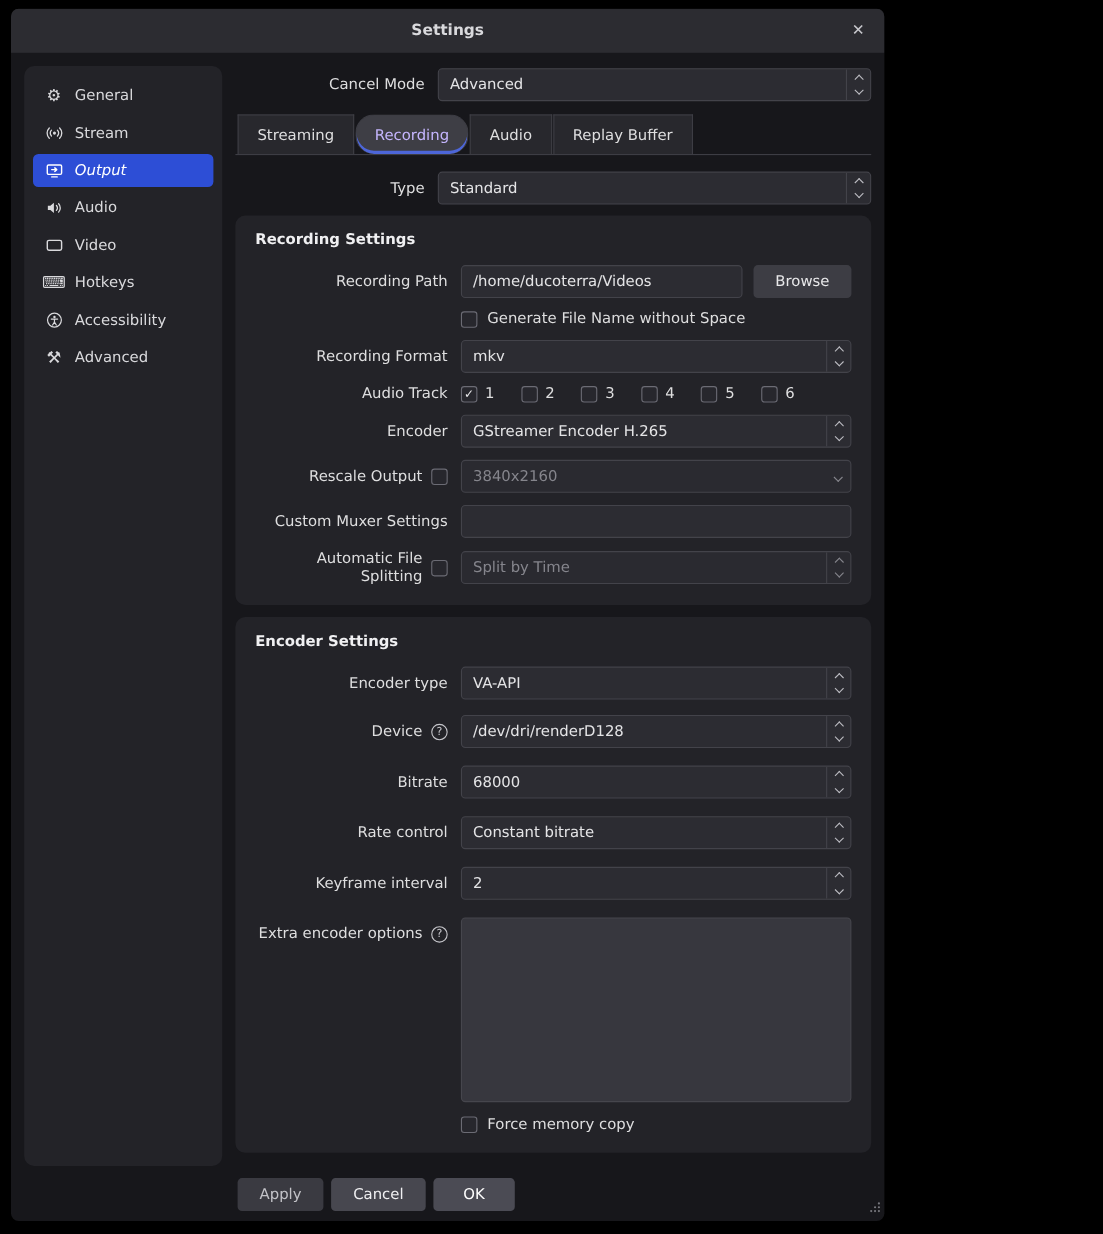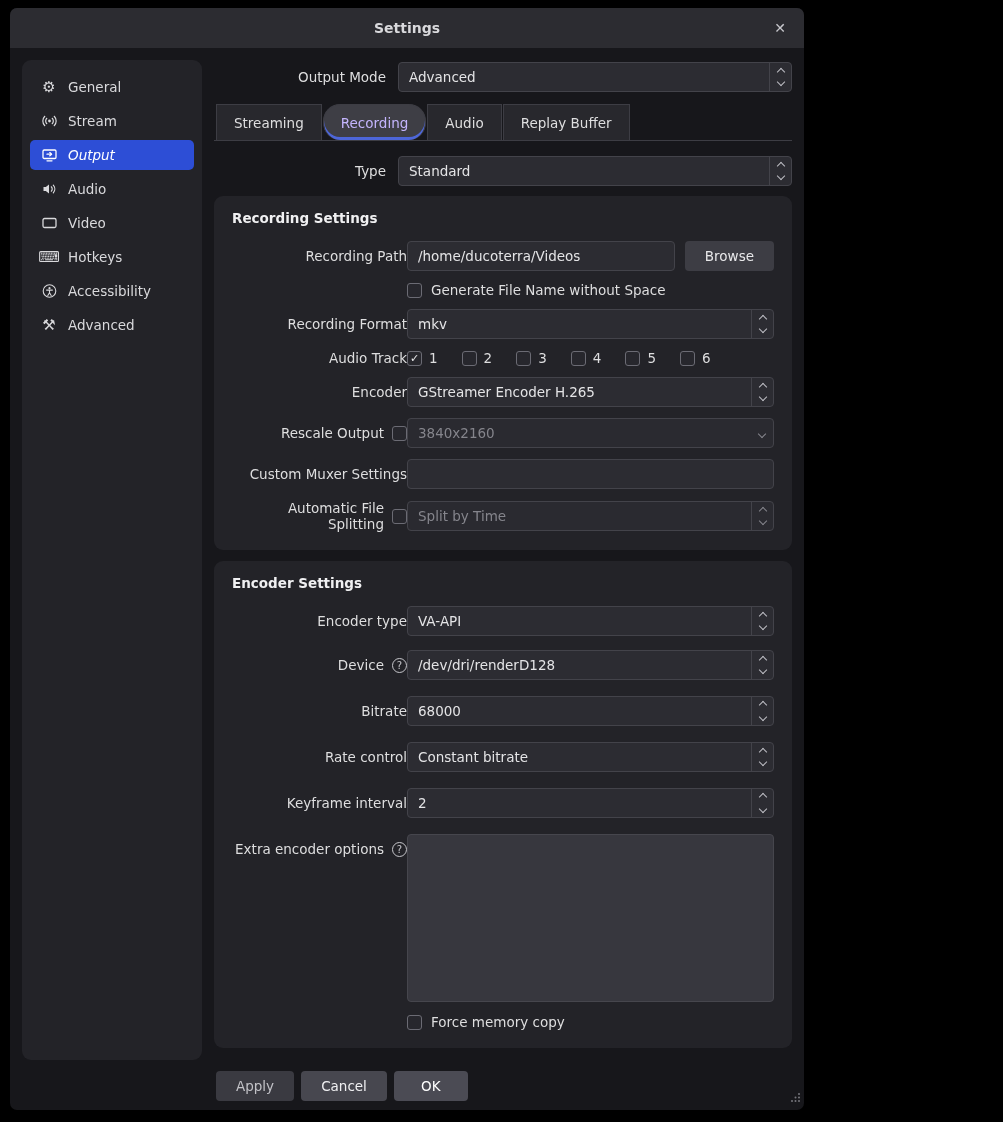--- a/index.html
+++ b/index.html
@@ -41,21 +41,21 @@
   .tab.active { background: #3e3e45; box-shadow: inset 0 -3px 0 #4d66d9; color: #c4b5fd; border-radius: 17px; }
 
   .toprow.type { margin: 13px 0 10px 0; }
 
   .panel { background: #232328; border-radius: 9px; padding: 14px 18px 18px; margin-bottom: 11px; }
   .panel-title { font-weight: bold; font-size: 13.5px; color: #f0f0f2; margin-bottom: 15px; }
 
   .frow { display: flex; align-items: center; margin-bottom: 11px; }
   .frow:last-child { margin-bottom: 0; }
   .flabel { flex: 0 0 175px; display: flex; justify-content: flex-end; align-items: center;
-    gap: 8px; text-align: right; color: #dededf; font-size: 13.5px; }
+    gap: 8px; text-align: right; margin-right: 12px; color: #dededf; font-size: 13.5px; }
   .fctl { flex: 1; display: flex; align-items: flex-end; min-width: 0; }
 
   
   .tinput, .combo, .spin { height: 30px; background: #2c2c32; border: 1px solid #43434a;
     border-radius: 4px; color: #e4e4e6; font-size: 13.5px; }
   .tinput { flex: 1; padding: 0 10px; font-family: inherit; outline: none; }
   .combo, .spin { flex: 1; display: flex; align-items: center; overflow: hidden; }
   .combo-text { flex: 1; padding: 0 10px; white-space: nowrap; overflow: hidden; }
   .combo.disabled .combo-text { color: #85858c; }
   .combo.disabled { background: #2a2a30; }
@@ -174,21 +174,21 @@
         </div>
         <div class="sitem">
           <span class="sicon">⚒</span>
           <span>Advanced</span>
         </div>
       </nav>
 
       <main class="main">
 
         <div class="toprow">
-          <span class="top-label">Output Mode</span>
+          <span class="top-label">Cancel Mode</span>
           <div class="combo">
             <span class="combo-text">Advanced</span>
             <span class="combo-arrows">
                 <i class="chv up"></i>
                 <i class="chv down"></i>
               </span>
           </div>
         </div>
 
         <div class="tabs">

